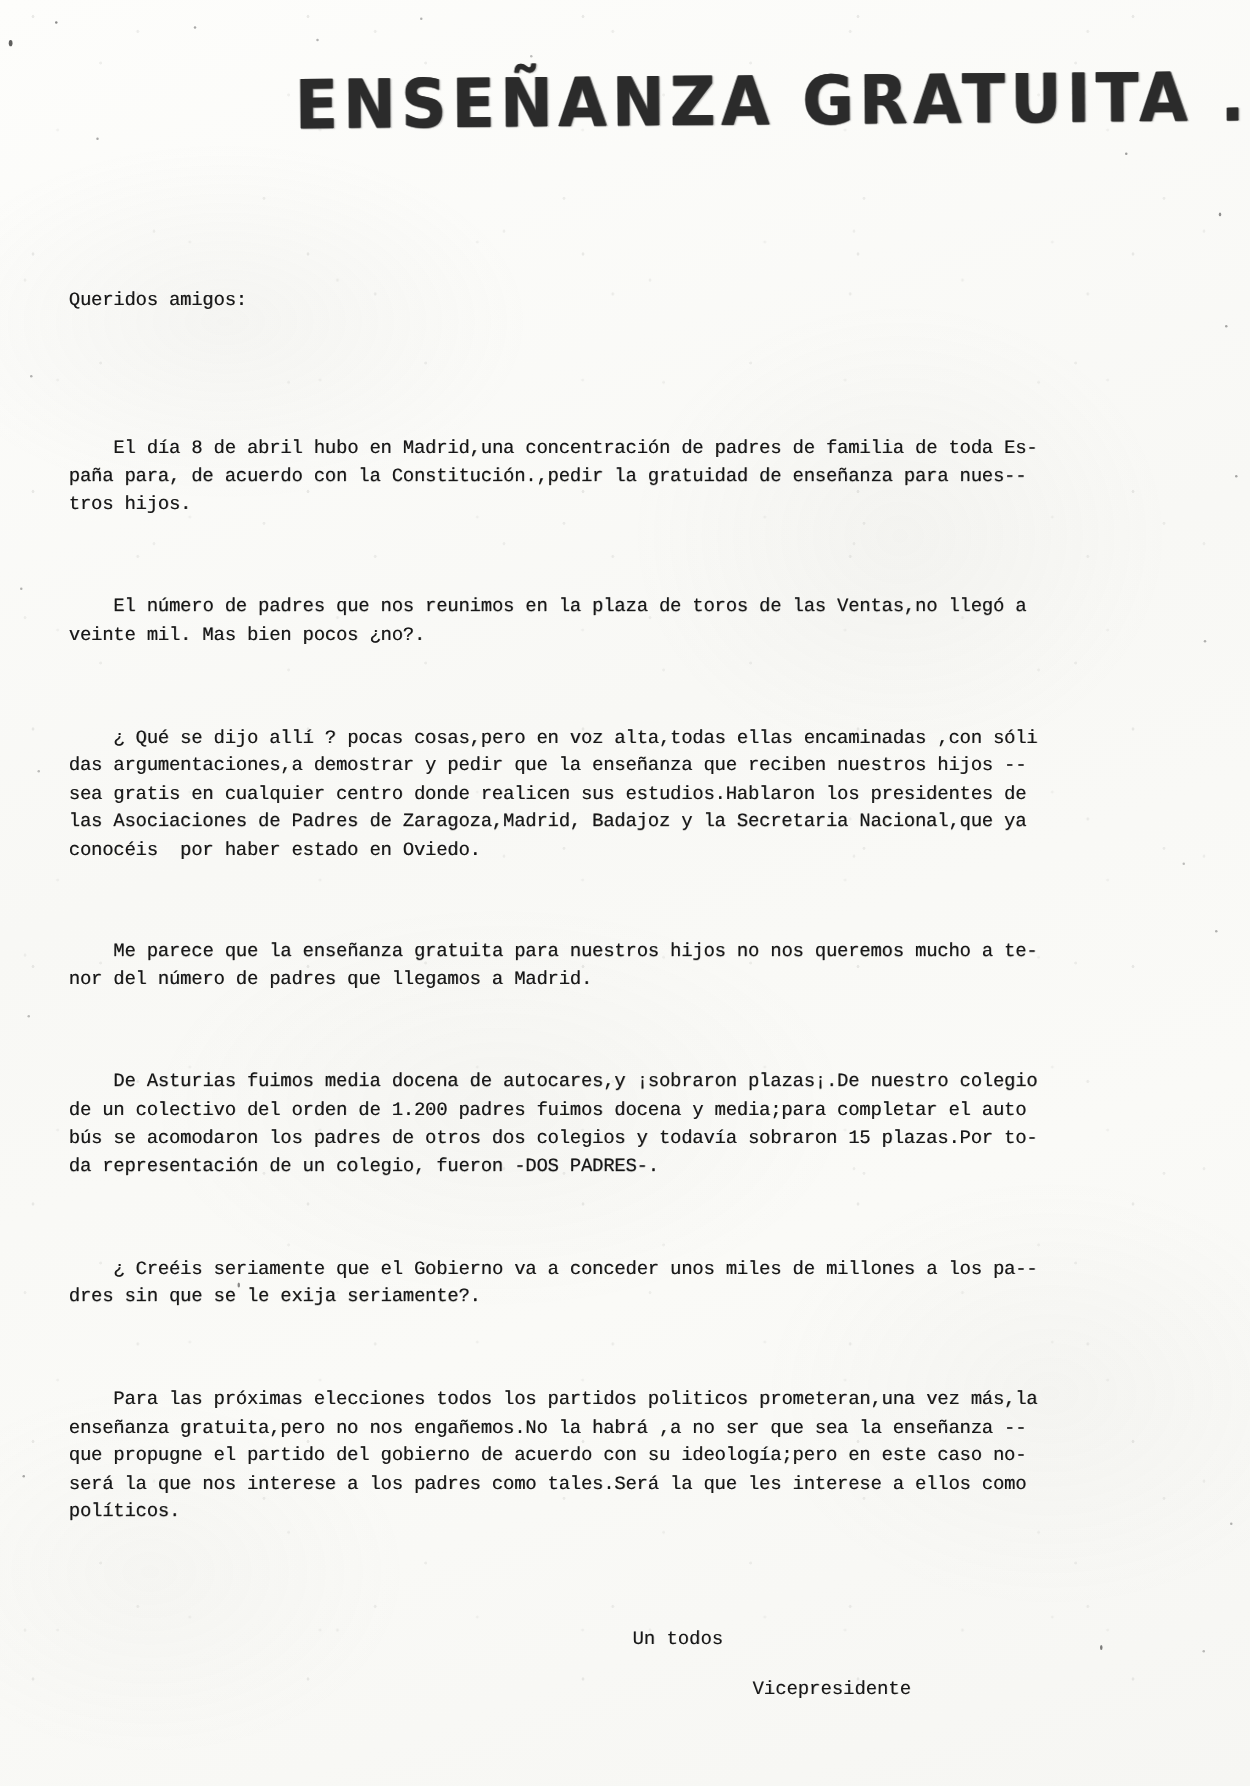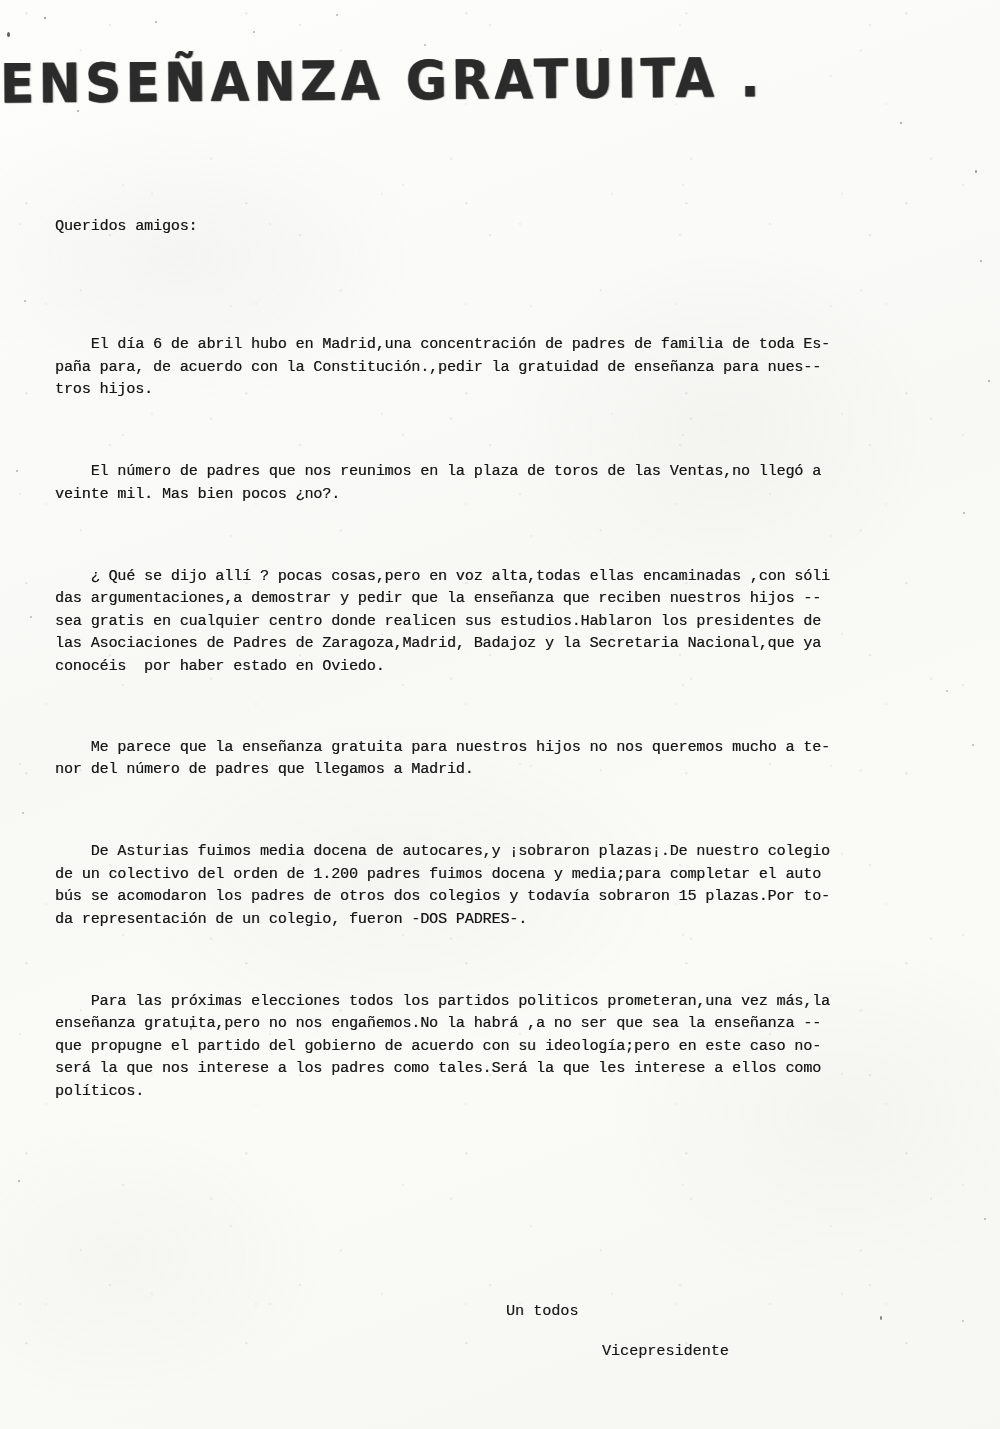--- a/index.html
+++ b/index.html
@@ -58,21 +58,21 @@
     z-index: 3;
     pointer-events: none;
   }
 
   
   .title-band {
     position: absolute;
     left: 0;
     right: 0;
     top: 52px;
-    text-align: left;
+    text-align: right;
     z-index: 4;
   }
   .doc-title {
     display: inline-block;
     font-family: "DejaVu Sans", sans-serif;
     font-weight: 700;
     font-size: 50px;
     letter-spacing: 4.5px;
     color: #2b2b2b;
     white-space: nowrap;
@@ -91,21 +91,21 @@
     top: 143px;
     width: 912px;
     z-index: 4;
     font-size: 15.1px;
     line-height: 22.6px;
     letter-spacing: -0.15px;
     white-space: pre-wrap;
     text-shadow: 0.45px 0 0 rgba(25,25,25,0.42), 0 0.35px 0.45px rgba(45,45,45,0.22);
   }
 
-  .salutation { margin: 4px 0 28px 0; }
+  .salutation { margin: 18px 0 28px 0; }
 
   .para {
     margin: 0 0 14px 0;
     white-space: pre-wrap;
   }
   .para.tight { margin-bottom: 13px; }
 
   
   .closing {
     position: absolute;
@@ -149,36 +149,38 @@
   <div class="speck" style="left:962px;top:1320px;width:2px;height:2px;opacity:.30;"></div>
 
   <div class="title-band">
     <span class="doc-title">ENSEÑANZA GRATUITA .</span>
   </div>
 
   <div class="body-text">
 
     <div class="salutation">Queridos amigos:</div>
 
-    <p class="para">    El día 6 de abril hubo en Madrid,una concentración de padres de familia de toda Es-
+    <p class="para">    El día 8 de abril hubo en Madrid,una concentración de padres de familia de toda Es-
 paña para, de acuerdo con la Constitución.,pedir la gratuidad de enseñanza para nues--
 tros hijos.</p>
     <p class="para">    El número de padres que nos reunimos en la plaza de toros de las Ventas,no llegó a
 veinte mil. Mas bien pocos ¿no?.</p>
     <p class="para tight">    ¿ Qué se dijo allí ? pocas cosas,pero en voz alta,todas ellas encaminadas ,con sóli
 das argumentaciones,a demostrar y pedir que la enseñanza que reciben nuestros hijos --
 sea gratis en cualquier centro donde realicen sus estudios.Hablaron los presidentes de
 las Asociaciones de Padres de Zaragoza,Madrid, Badajoz y la Secretaria Nacional,que ya
 conocéis  por haber estado en Oviedo.</p>
     <p class="para">    Me parece que la enseñanza gratuita para nuestros hijos no nos queremos mucho a te-
 nor del número de padres que llegamos a Madrid.</p>
     <p class="para">    De Asturias fuimos media docena de autocares,y ¡sobraron plazas¡.De nuestro colegio
 de un colectivo del orden de 1.200 padres fuimos docena y media;para completar el auto
 bús se acomodaron los padres de otros dos colegios y todavía sobraron 15 plazas.Por to-
 da representación de un colegio, fueron -DOS PADRES-.</p>
+    <p class="para">    ¿ Creéis seriamente que el Gobierno va a conceder unos miles de millones a los pa--
+dres sin que se le exija seriamente?.</p>
     <p class="para">    Para las próximas elecciones todos los partidos politicos prometeran,una vez más,la
 enseñanza gratuita,pero no nos engañemos.No la habrá ,a no ser que sea la enseñanza --
 que propugne el partido del gobierno de acuerdo con su ideología;pero en este caso no-
 será la que nos interese a los padres como tales.Será la que les interese a ellos como
 políticos.</p>
     
     
     
 
   </div>

